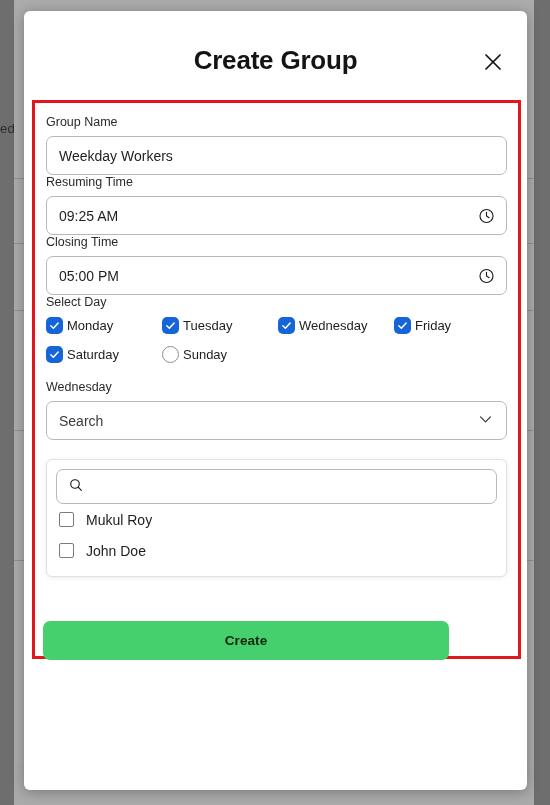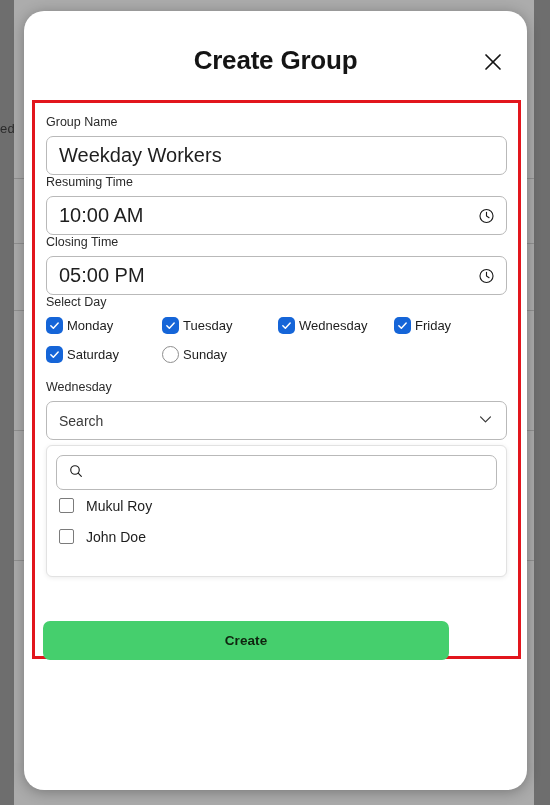--- a/index.html
+++ b/index.html
@@ -48,21 +48,21 @@
   }
 
   
   #modal {
     position: absolute;
     left: 24px;
     top: 11px;
     width: 503px;
     height: 779px;
     background: #ffffff;
-    border-radius: 20px;
+    border-radius: 6px;
     box-shadow: 0 2px 14px rgba(0,0,0,.30);
     overflow: hidden;
   }
 
   #modal-header {
     position: relative;
     height: 89px;
   }
   #modal-title {
     position: absolute;
@@ -115,21 +115,21 @@
   }
   .field-block { }
 
   .text-input {
     width: 100%;
     height: 39px;
     border: 1px solid #b9b9b9;
     border-radius: 7px;
     background: #fff;
     font-family: "Liberation Sans", sans-serif;
-    font-size: 20px;
+    font-size: 14px;
     color: #1e1e1e;
     padding: 0 12px;
     display: flex;
     align-items: center;
   }
   .input-with-icon {
     position: relative;
   }
   .input-with-icon .trailing-icon {
     position: absolute;
@@ -193,26 +193,26 @@
     color: #3a3a3a;
   }
   #employee-chevron {
     position: absolute;
     right: 12px;
     top: 50%;
     transform: translateY(-50%);
   }
 
   #employee-dropdown {
-    margin-top: 5px;
+    margin-top: 19px;
     border: 1px solid #e2e2e2;
     border-radius: 6px;
     background: #fff;
     box-shadow: 0 1px 5px rgba(0,0,0,.08);
-    padding: 9px 9px 24px 9px;
+    padding: 9px 9px 10px 9px;
   }
   #employee-search {
     position: relative;
     height: 35px;
     border: 1px solid #b9b9b9;
     border-radius: 7px;
     display: flex;
     align-items: center;
     padding-left: 11px;
   }
@@ -291,21 +291,21 @@
     <div id="form-body">
 
       <div class="field-block">
         <div class="field-label">Group Name</div>
         <div class="text-input">Weekday Workers</div>
       </div>
 
       <div class="field-block">
         <div class="field-label">Resuming Time</div>
         <div class="input-with-icon">
-          <div class="text-input">10:00 AM</div>
+          <div class="text-input">09:25 AM</div>
           <span class="trailing-icon">
             <svg width="17" height="17" viewBox="0 0 24 24" fill="none" stroke="#1a1a1a" stroke-width="1.6">
               <circle cx="12" cy="12" r="9.2"></circle>
               <path d="M12 6.8V12l3.6 2.4" stroke-linecap="round"></path>
             </svg>
           </span>
         </div>
       </div>
 
       <div class="field-block">

